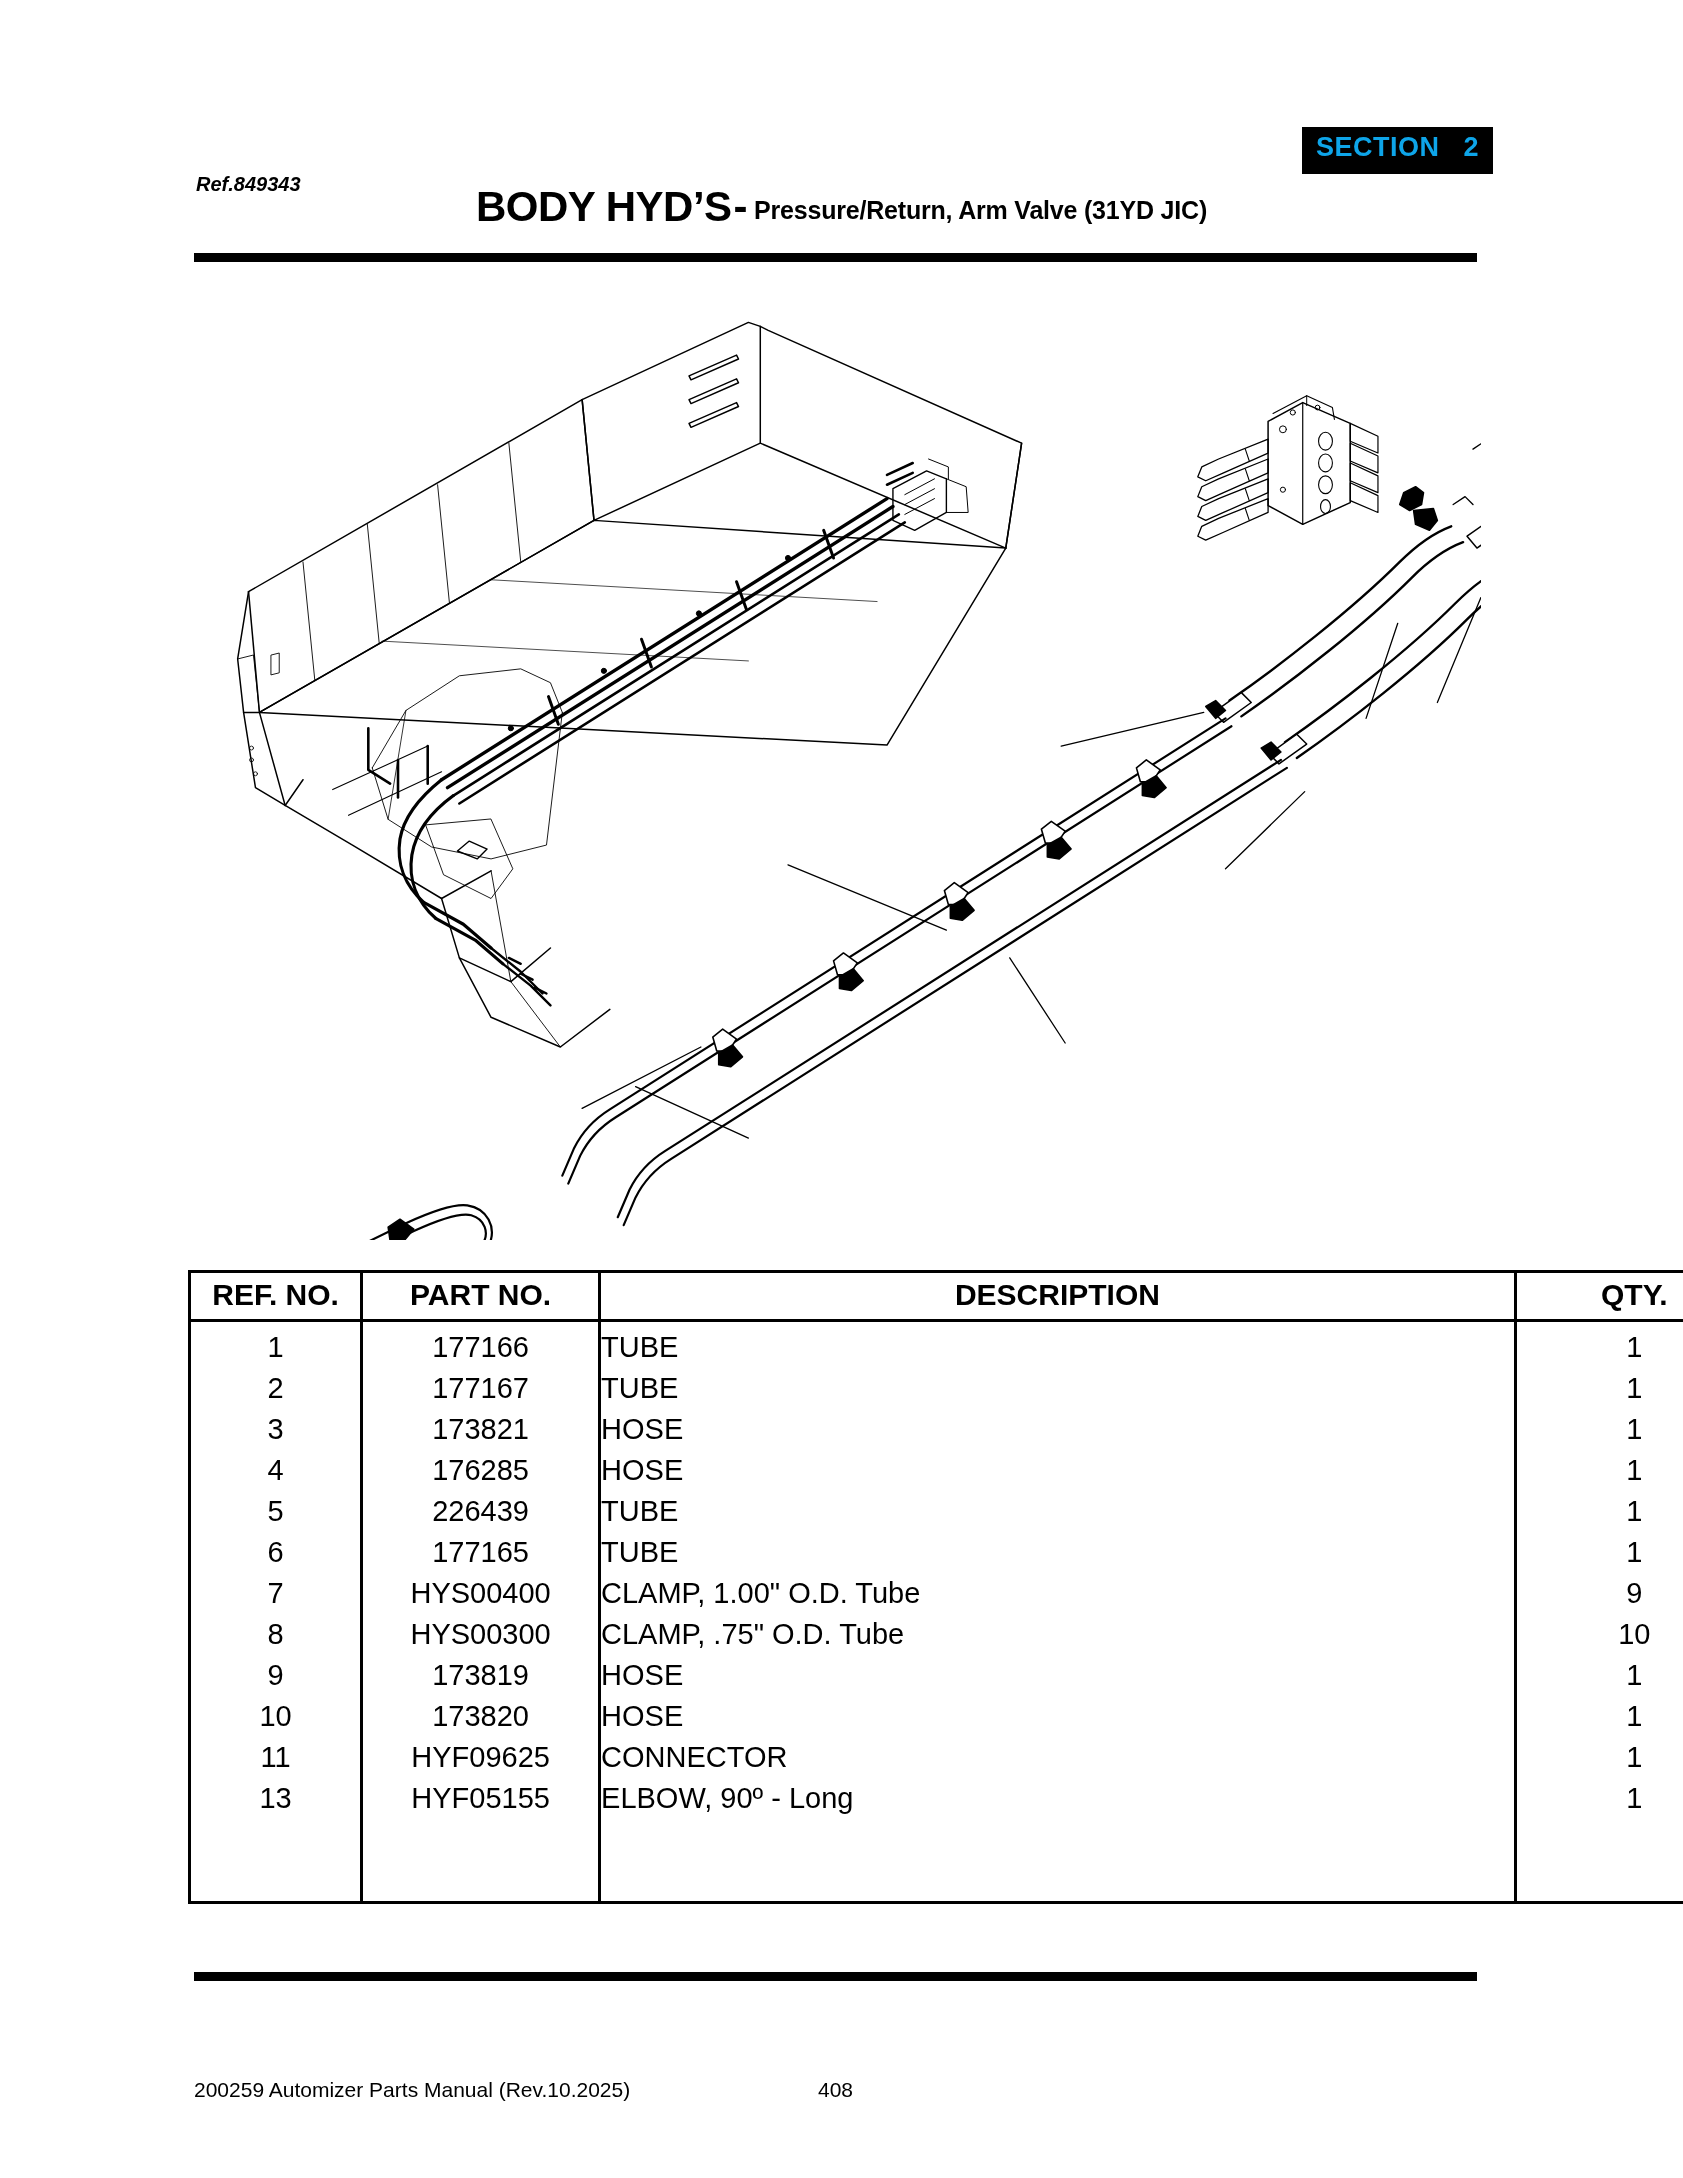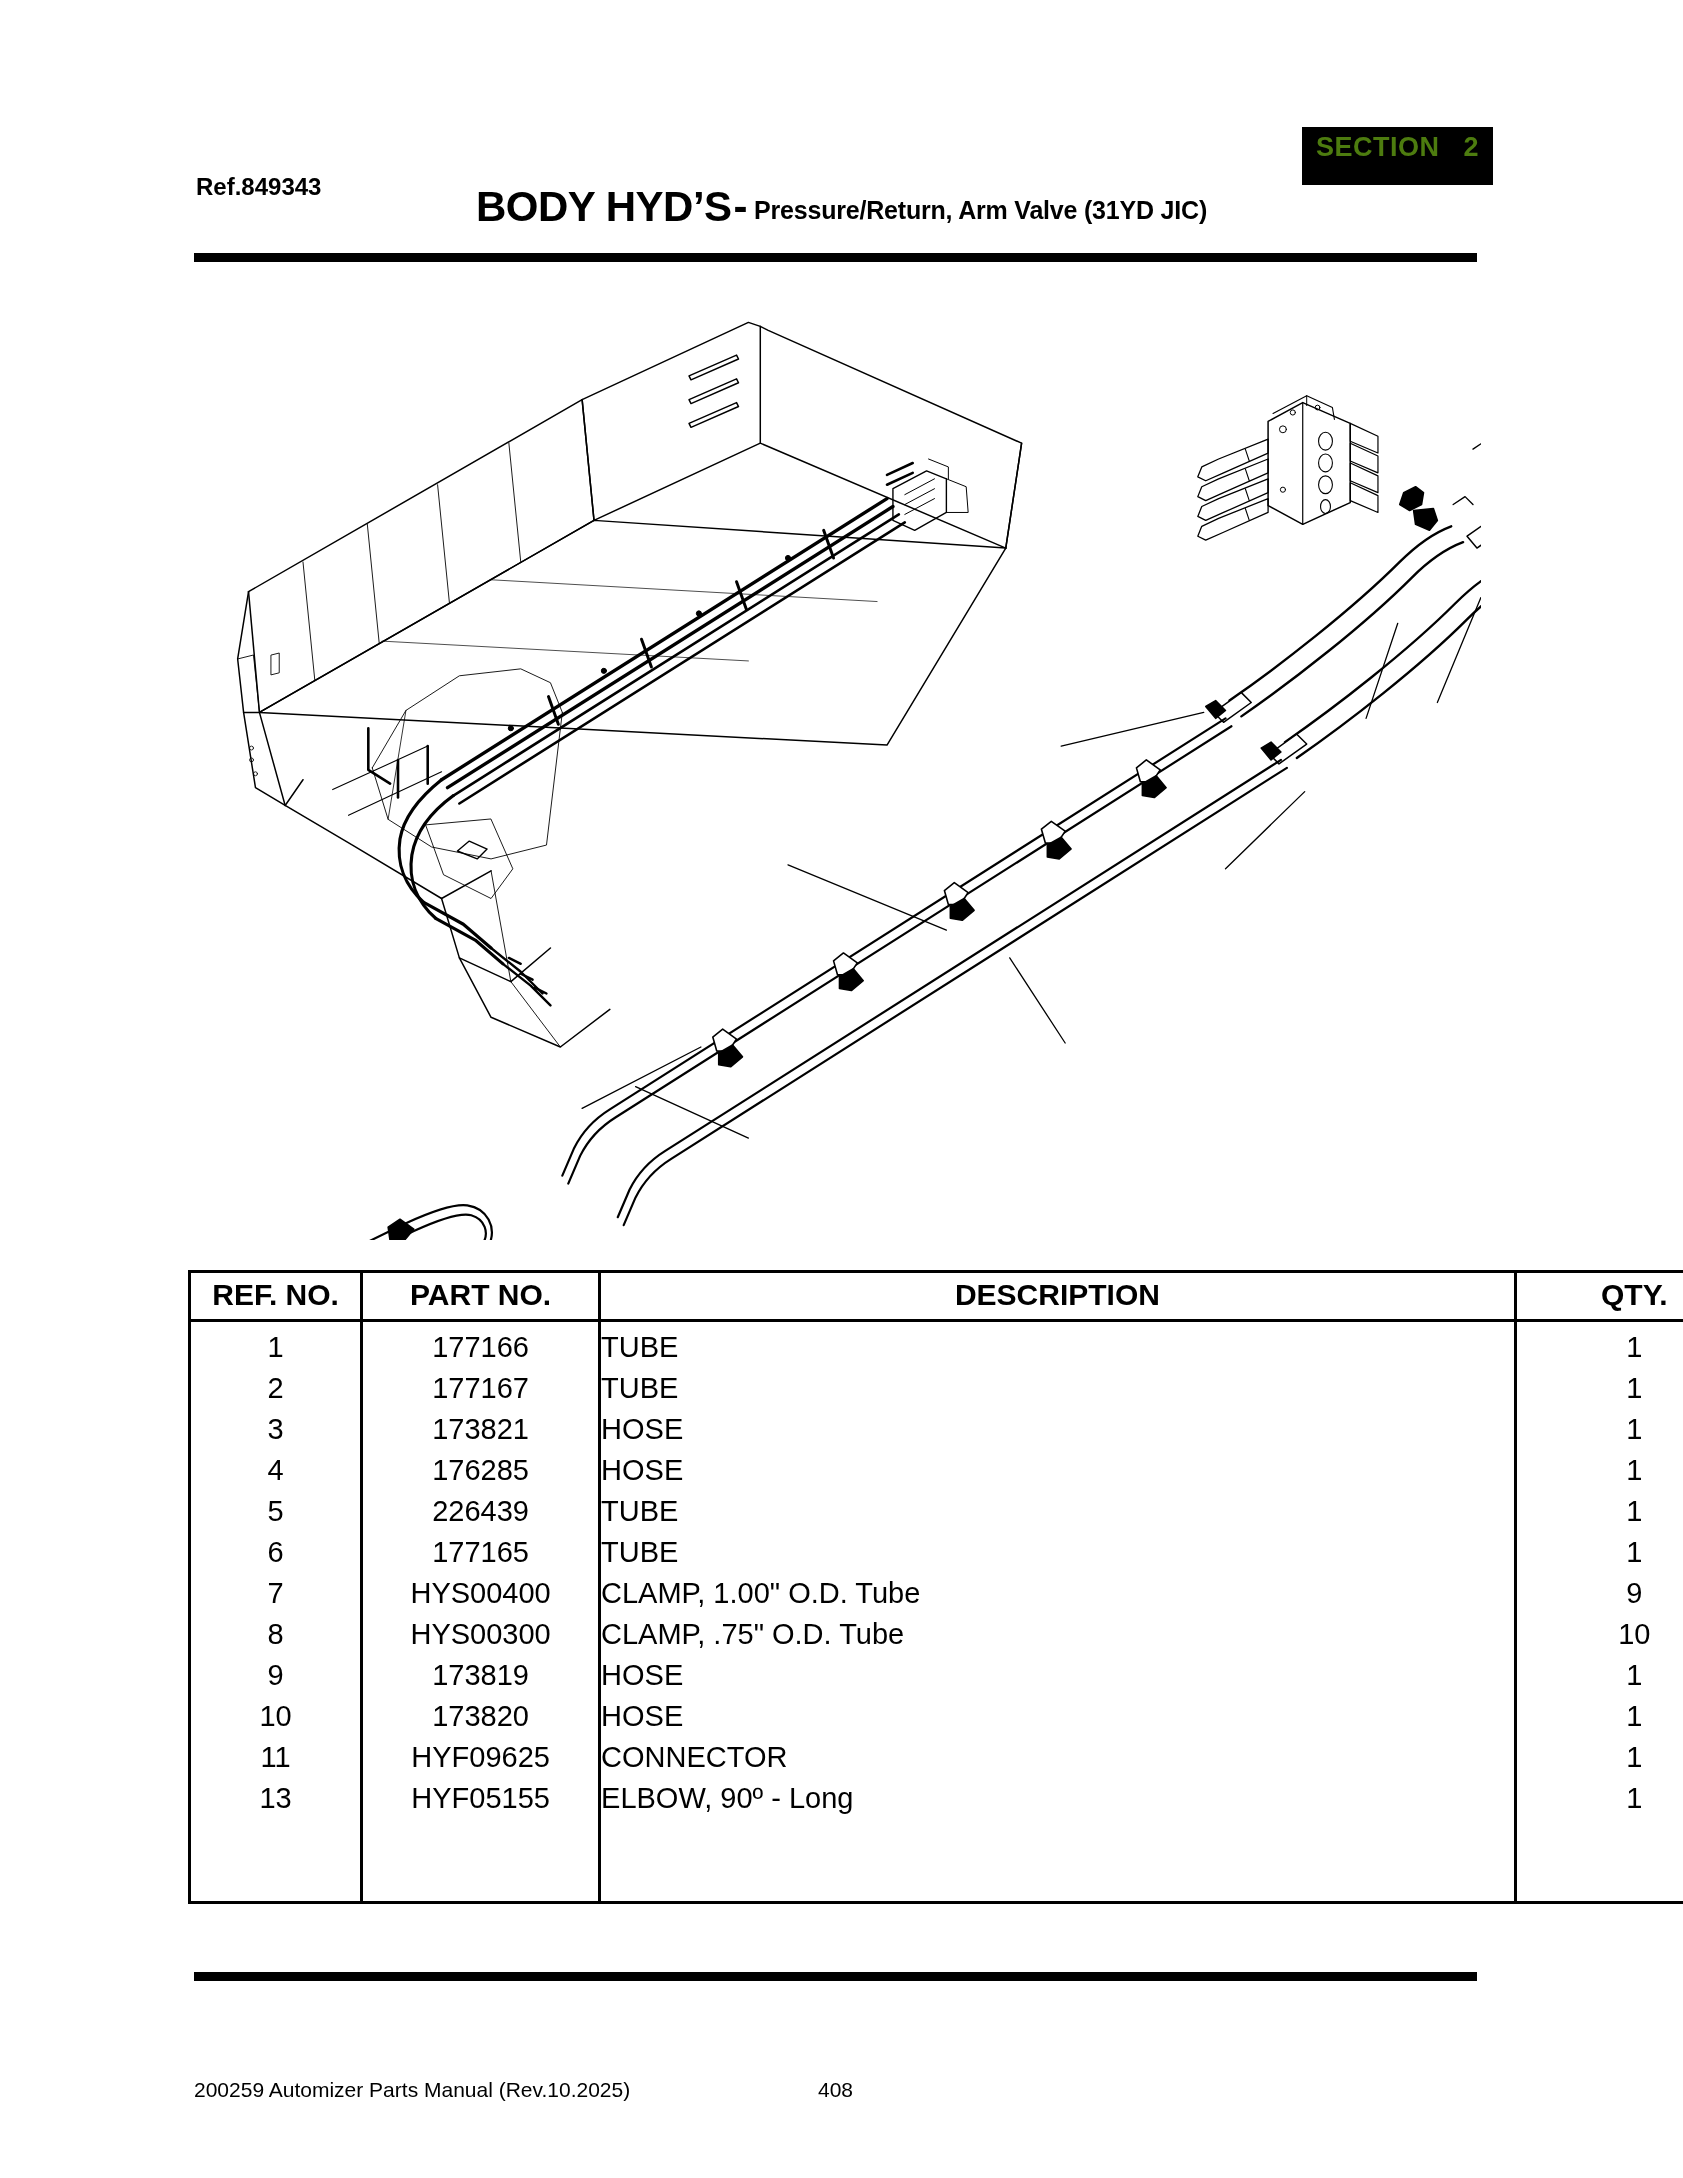--- a/index.html
+++ b/index.html
@@ -21,33 +21,34 @@
     left: 0; top: 0;
     width: 1683px;
     height: 2178px;
   }
 
   
   .ref-no {
     position: absolute;
     left: 196px;
     top: 173px;
-    font-size: 24px;
+    font-size: 20px;
+    font-style: italic;
     font-weight: 600;
     letter-spacing: 0px;
     white-space: nowrap;
   }
 
   .section-badge {
     position: absolute;
     right: 190px;
     top: 127px;
     background: #000000;
-    color: #4d7c0f;
-    padding: 5px 14px 22px 14px;
+    color: #0ea5e9;
+    padding: 5px 14px 11px 14px;
     font-size: 27px;
     font-weight: bold;
     letter-spacing: 0.5px;
     white-space: nowrap;
     display: flex;
     align-items: center;
     gap: 24px;
   }
   .section-badge .sec-num { font-size: 27px; font-weight: bold; }
 

